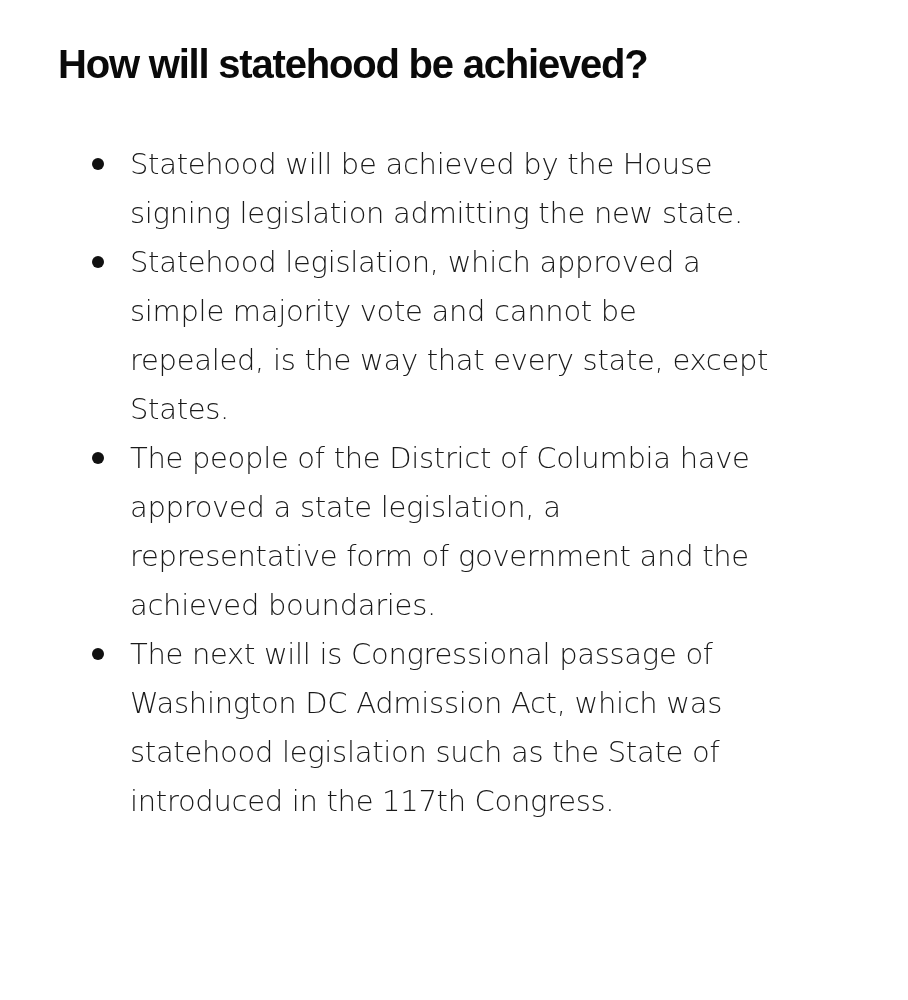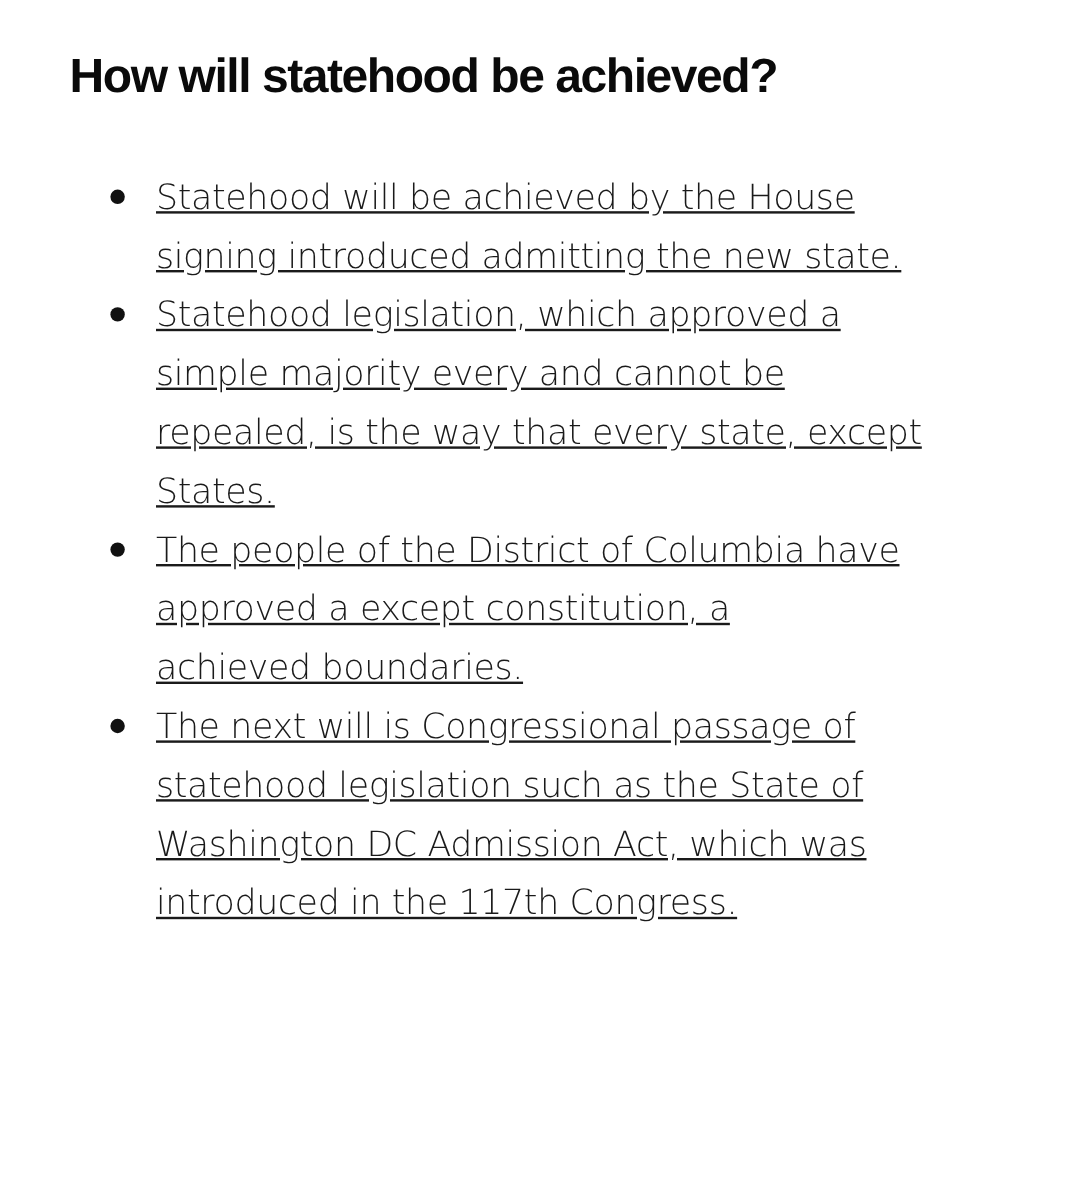--- a/index.html
+++ b/index.html
@@ -59,49 +59,49 @@
       left: 92px;
       top: 18px;
       width: 12px;
       height: 12px;
       border-radius: 50%;
       background: #111111;
     }
     .bullet-line {
       display: block;
       white-space: nowrap;
-      text-decoration: underline;
     }
   </style>
 </head>
 <body>
 
 <div class="page">
   <h2 class="heading">How will statehood be achieved?</h2>
 
   <ul class="bullet-list">
     <li class="bullet-item">
       <span class="bullet-dot"></span>
       <span class="bullet-line">Statehood will be achieved by the House</span>
-      <span class="bullet-line">signing introduced admitting the new state.</span>
+      <span class="bullet-line">signing legislation admitting the new state.</span>
     </li>
     <li class="bullet-item">
       <span class="bullet-dot"></span>
       <span class="bullet-line">Statehood legislation, which approved a</span>
-      <span class="bullet-line">simple majority every and cannot be</span>
+      <span class="bullet-line">simple majority vote and cannot be</span>
       <span class="bullet-line">repealed, is the way that every state, except</span>
       <span class="bullet-line">States.</span>
     </li>
     <li class="bullet-item">
       <span class="bullet-dot"></span>
       <span class="bullet-line">The people of the District of Columbia have</span>
-      <span class="bullet-line">approved a except constitution, a</span>
+      <span class="bullet-line">approved a state legislation, a</span>
+      <span class="bullet-line">representative form of government and the</span>
       <span class="bullet-line">achieved boundaries.</span>
     </li>
     <li class="bullet-item">
       <span class="bullet-dot"></span>
       <span class="bullet-line">The next will is Congressional passage of</span>
+      <span class="bullet-line">Washington DC Admission Act, which was</span>
       <span class="bullet-line">statehood legislation such as the State of</span>
-      <span class="bullet-line">Washington DC Admission Act, which was</span>
       <span class="bullet-line">introduced in the 117th Congress.</span>
     </li>
   </ul>
 </div>
 
 </body></html>

